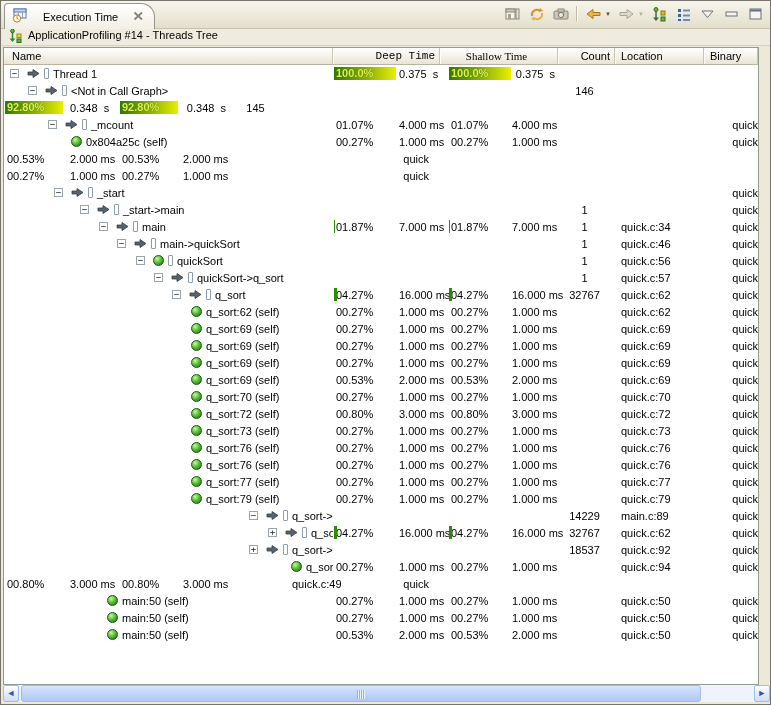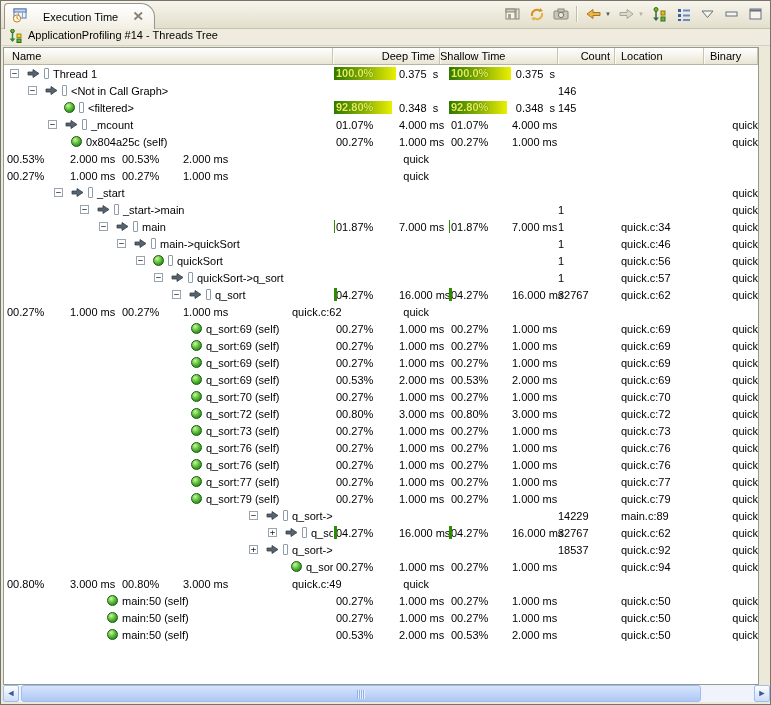--- a/index.html
+++ b/index.html
@@ -25,31 +25,31 @@
     background:#efecdf;display:flex;align-items:flex-start;gap:6px;padding-left:7px;
     border-bottom:1px solid #d6d2bf;box-sizing:border-box;}
   
   .tablewrap{position:absolute;left:2px;top:46px;width:756px;height:638px;
     background:#fff;border:1px solid #919b8e;box-sizing:border-box;overflow:hidden;}
   .hdr{display:flex;height:17px;background:linear-gradient(#ffffff,#e9e5d4);
     border-bottom:1px solid #b8b4a0;box-sizing:border-box;}
   .hcell{box-sizing:border-box;border-right:1px solid #c9c4b0;box-shadow:1px 0 0 #fdfcf8;
     line-height:16px;white-space:nowrap;overflow:hidden;}
   .h-name{width:329px;padding-left:8px;}
-  .h-deep{width:107px;text-align:right;padding-right:4px;}
-  .h-shallow{width:118px;text-align:left;padding-right:4px;}
+  .h-deep{width:107px;text-align:right;padding-right:4px;font-family:Liberation Mono, monospace;}
+  .h-shallow{width:118px;text-align:center;padding-right:4px;font-family:Liberation Serif, serif;}
   .h-count{width:57px;text-align:right;padding-right:4px;}
   .h-loc{width:89px;padding-left:6px;}
   .h-bin{width:54px;padding-left:6px;}
   .rows{position:relative;}
   .trow{display:flex;height:17px;align-items:center;}
   .c-name{width:329px;display:flex;align-items:center;overflow:hidden;white-space:nowrap;flex:none;}
   .c-deep{width:107px;display:flex;align-items:center;flex:none;}
   .c-shallow{width:118px;display:flex;align-items:center;flex:none;}
-  .c-count{width:57px;text-align:left;padding-right:4px;box-sizing:border-box;flex:none;}
+  .c-count{width:57px;text-align:center;padding-right:4px;box-sizing:border-box;flex:none;}
   .c-loc{width:89px;padding-left:6px;box-sizing:border-box;flex:none;overflow:hidden;white-space:nowrap;}
   .c-bin{width:54px;padding-left:6px;box-sizing:border-box;flex:none;text-align:right;}
   .pzone{width:66px;position:relative;height:15px;flex:none;display:flex;align-items:center;}
   .c-shallow .pzone{margin-left:8px;width:64px;}
   .pcttext{padding-left:3px;white-space:pre;}
   .tval{flex:1;text-align:right;padding-right:3px;white-space:pre;}
   .pbar{position:absolute;left:1px;top:1px;bottom:1px;
     background:linear-gradient(90deg,#2f7a02,#8fb406 55%,#e9ef00);}
   .pbar span{position:absolute;left:2px;top:0;line-height:13px;color:#e4ef52;
     text-shadow:0 0 1px #2d5f00;white-space:nowrap;font-weight:bold;}
@@ -249,29 +249,20 @@
         </div>
         <div class="c-shallow">
           <div class="pzone"></div>
           <div class="tval"></div>
         </div>
         <div class="c-count">146</div>
         <div class="c-loc"></div>
         <div class="c-bin"></div>
       </div>
       <div class="trow">
-        <div class="c-name">
-          <div style="width: 43px; flex: 0 0 auto;"></div>
-          <div class="exp none"></div>
-          <div class="nicon">
-            <div class="ball"></div>
-          </div>
-          <div class="marker"></div>
-          <div>&lt;filtered&gt;</div>
-        </div>
         <div class="c-deep">
           <div class="pzone">
             <div class="pbar" style="width: 58px;">
               <span>92.80%</span>
             </div>
           </div>
           <div class="tval">0.348  s</div>
         </div>
         <div class="c-shallow">
           <div class="pzone">
@@ -544,20 +535,28 @@
             <div class="ptick" style="width: 3px;"></div>
             <div class="pcttext">04.27%</div>
           </div>
           <div class="tval">16.000 ms</div>
         </div>
         <div class="c-count">32767</div>
         <div class="c-loc">quick.c:62</div>
         <div class="c-bin">quick</div>
       </div>
       <div class="trow">
+        <div class="c-name">
+          <div style="width: 170px; flex: 0 0 auto;"></div>
+          <div class="exp none"></div>
+          <div class="nicon">
+            <div class="ball"></div>
+          </div>
+          <div>q_sort:62 (self)</div>
+        </div>
         <div class="c-deep">
           <div class="pzone">
             <div class="pcttext">00.27%</div>
           </div>
           <div class="tval">1.000 ms</div>
         </div>
         <div class="c-shallow">
           <div class="pzone">
             <div class="pcttext">00.27%</div>
           </div>

